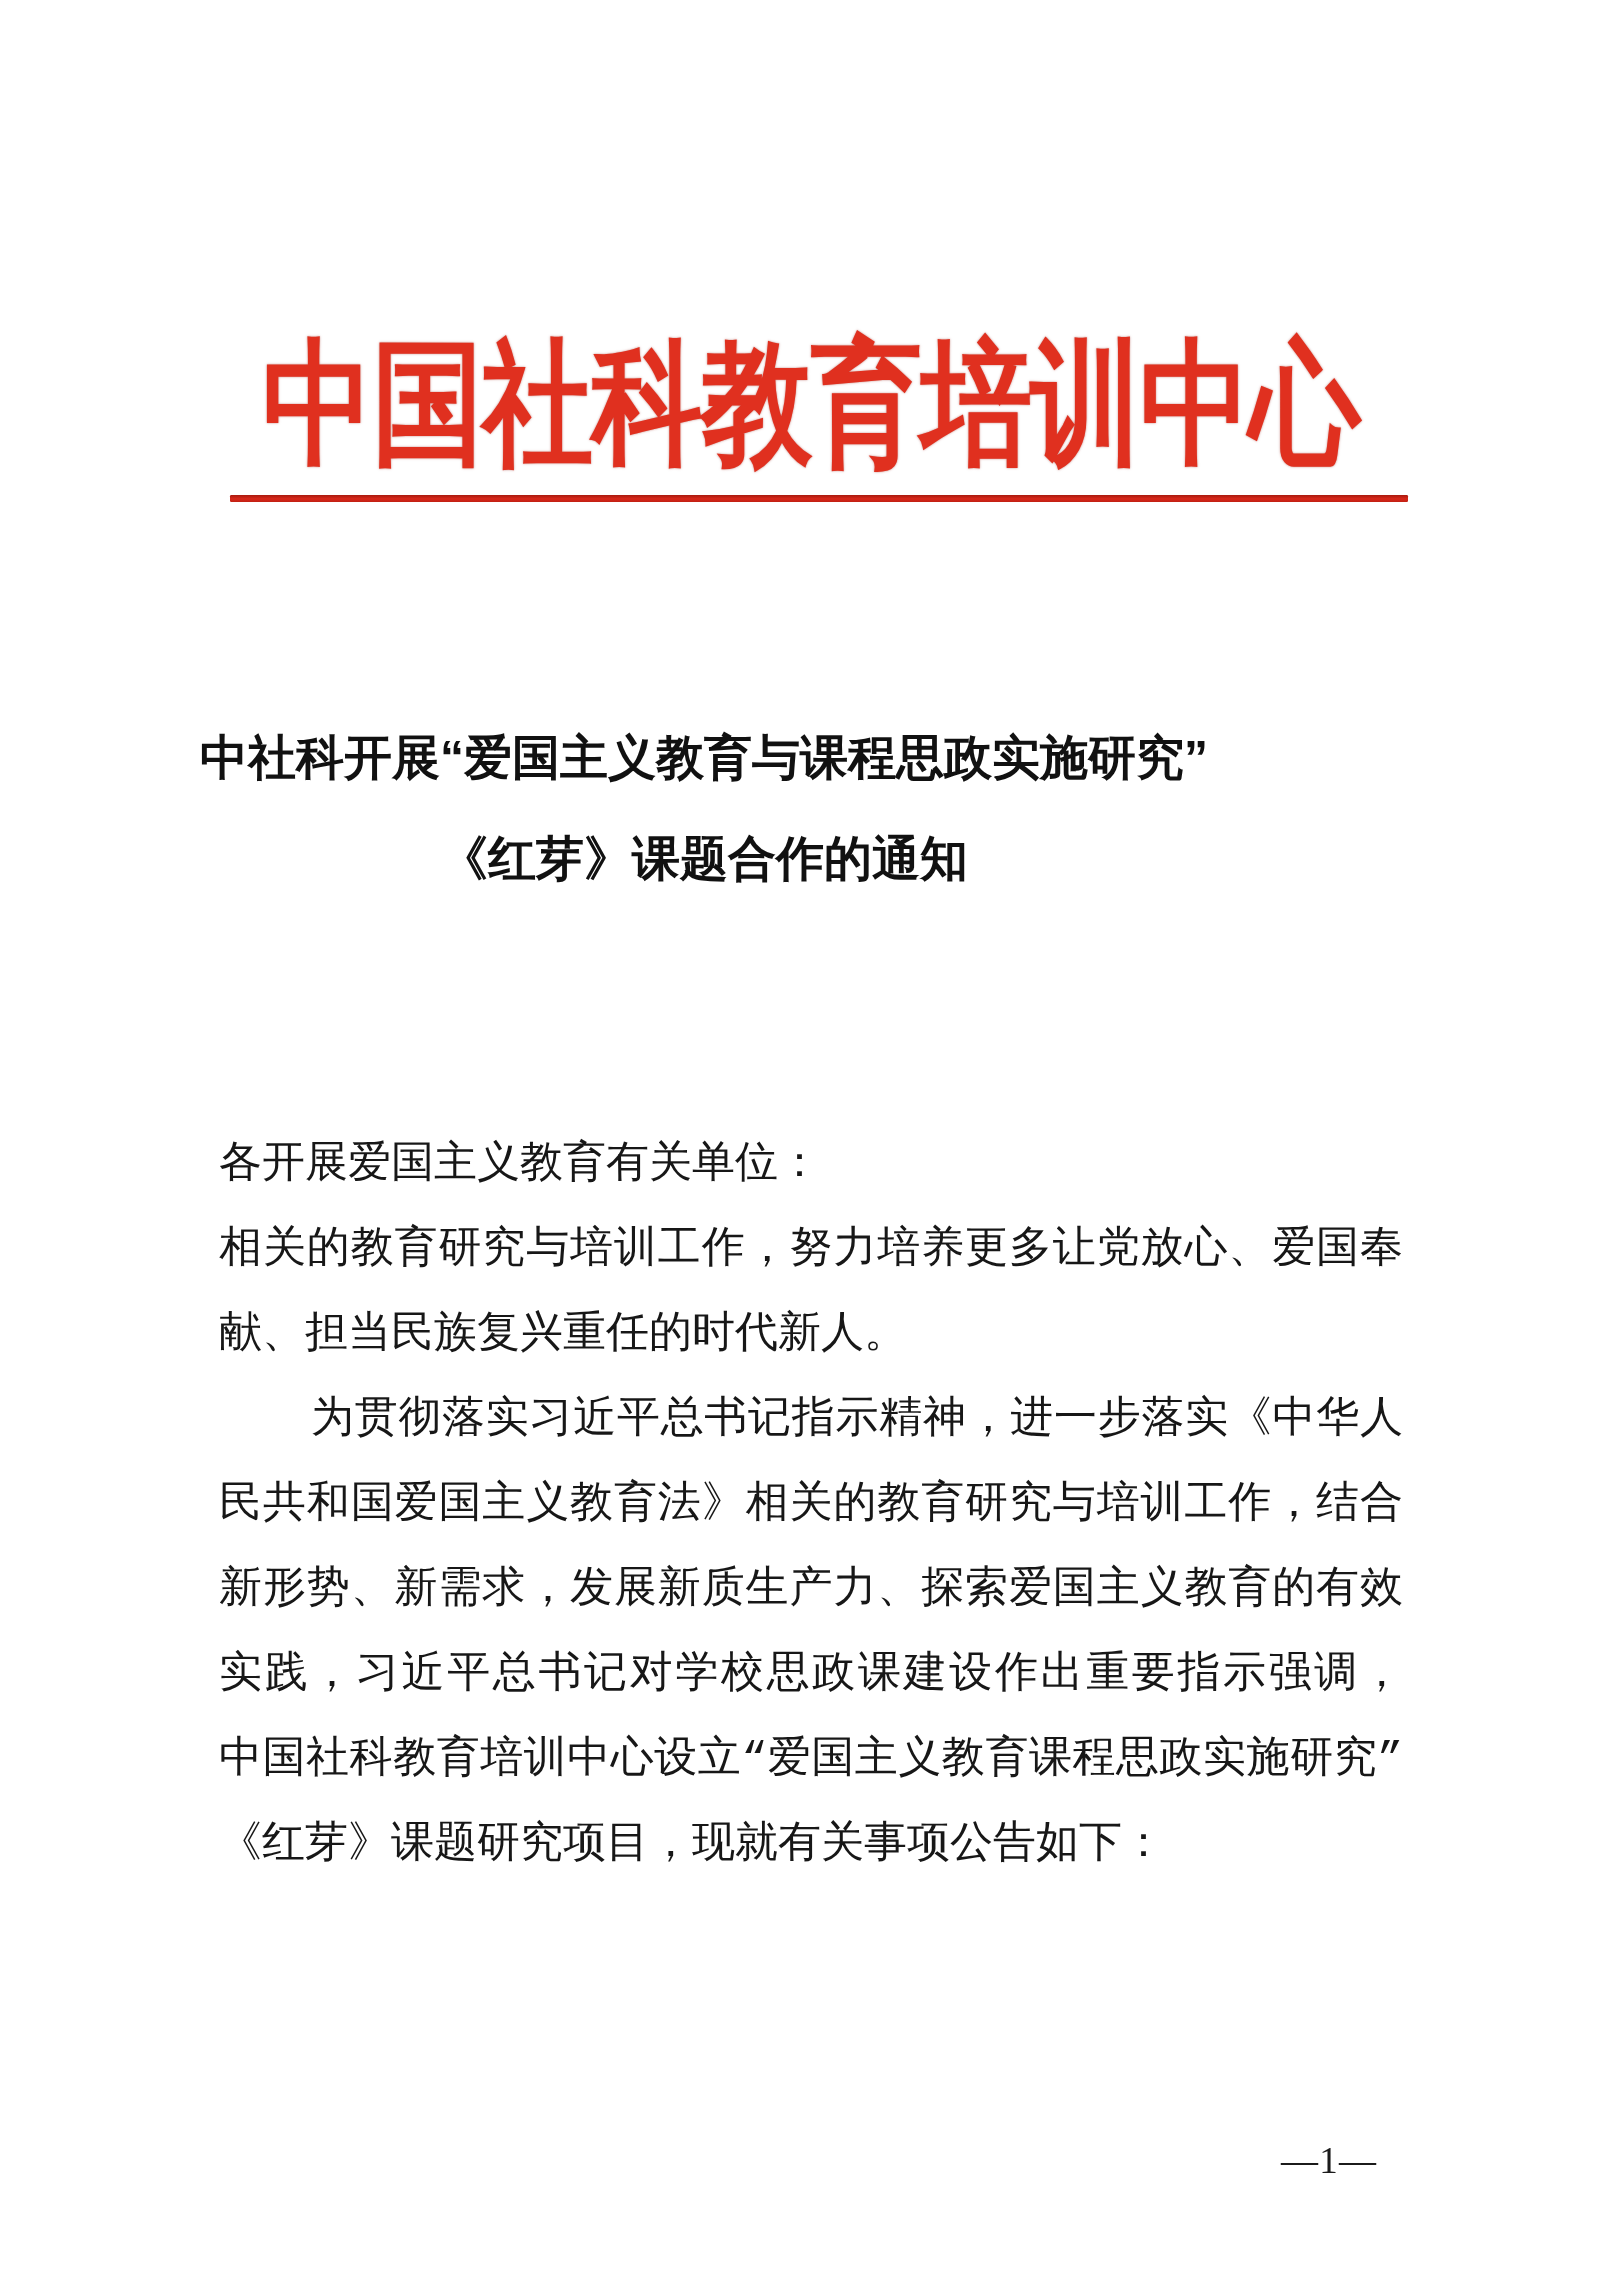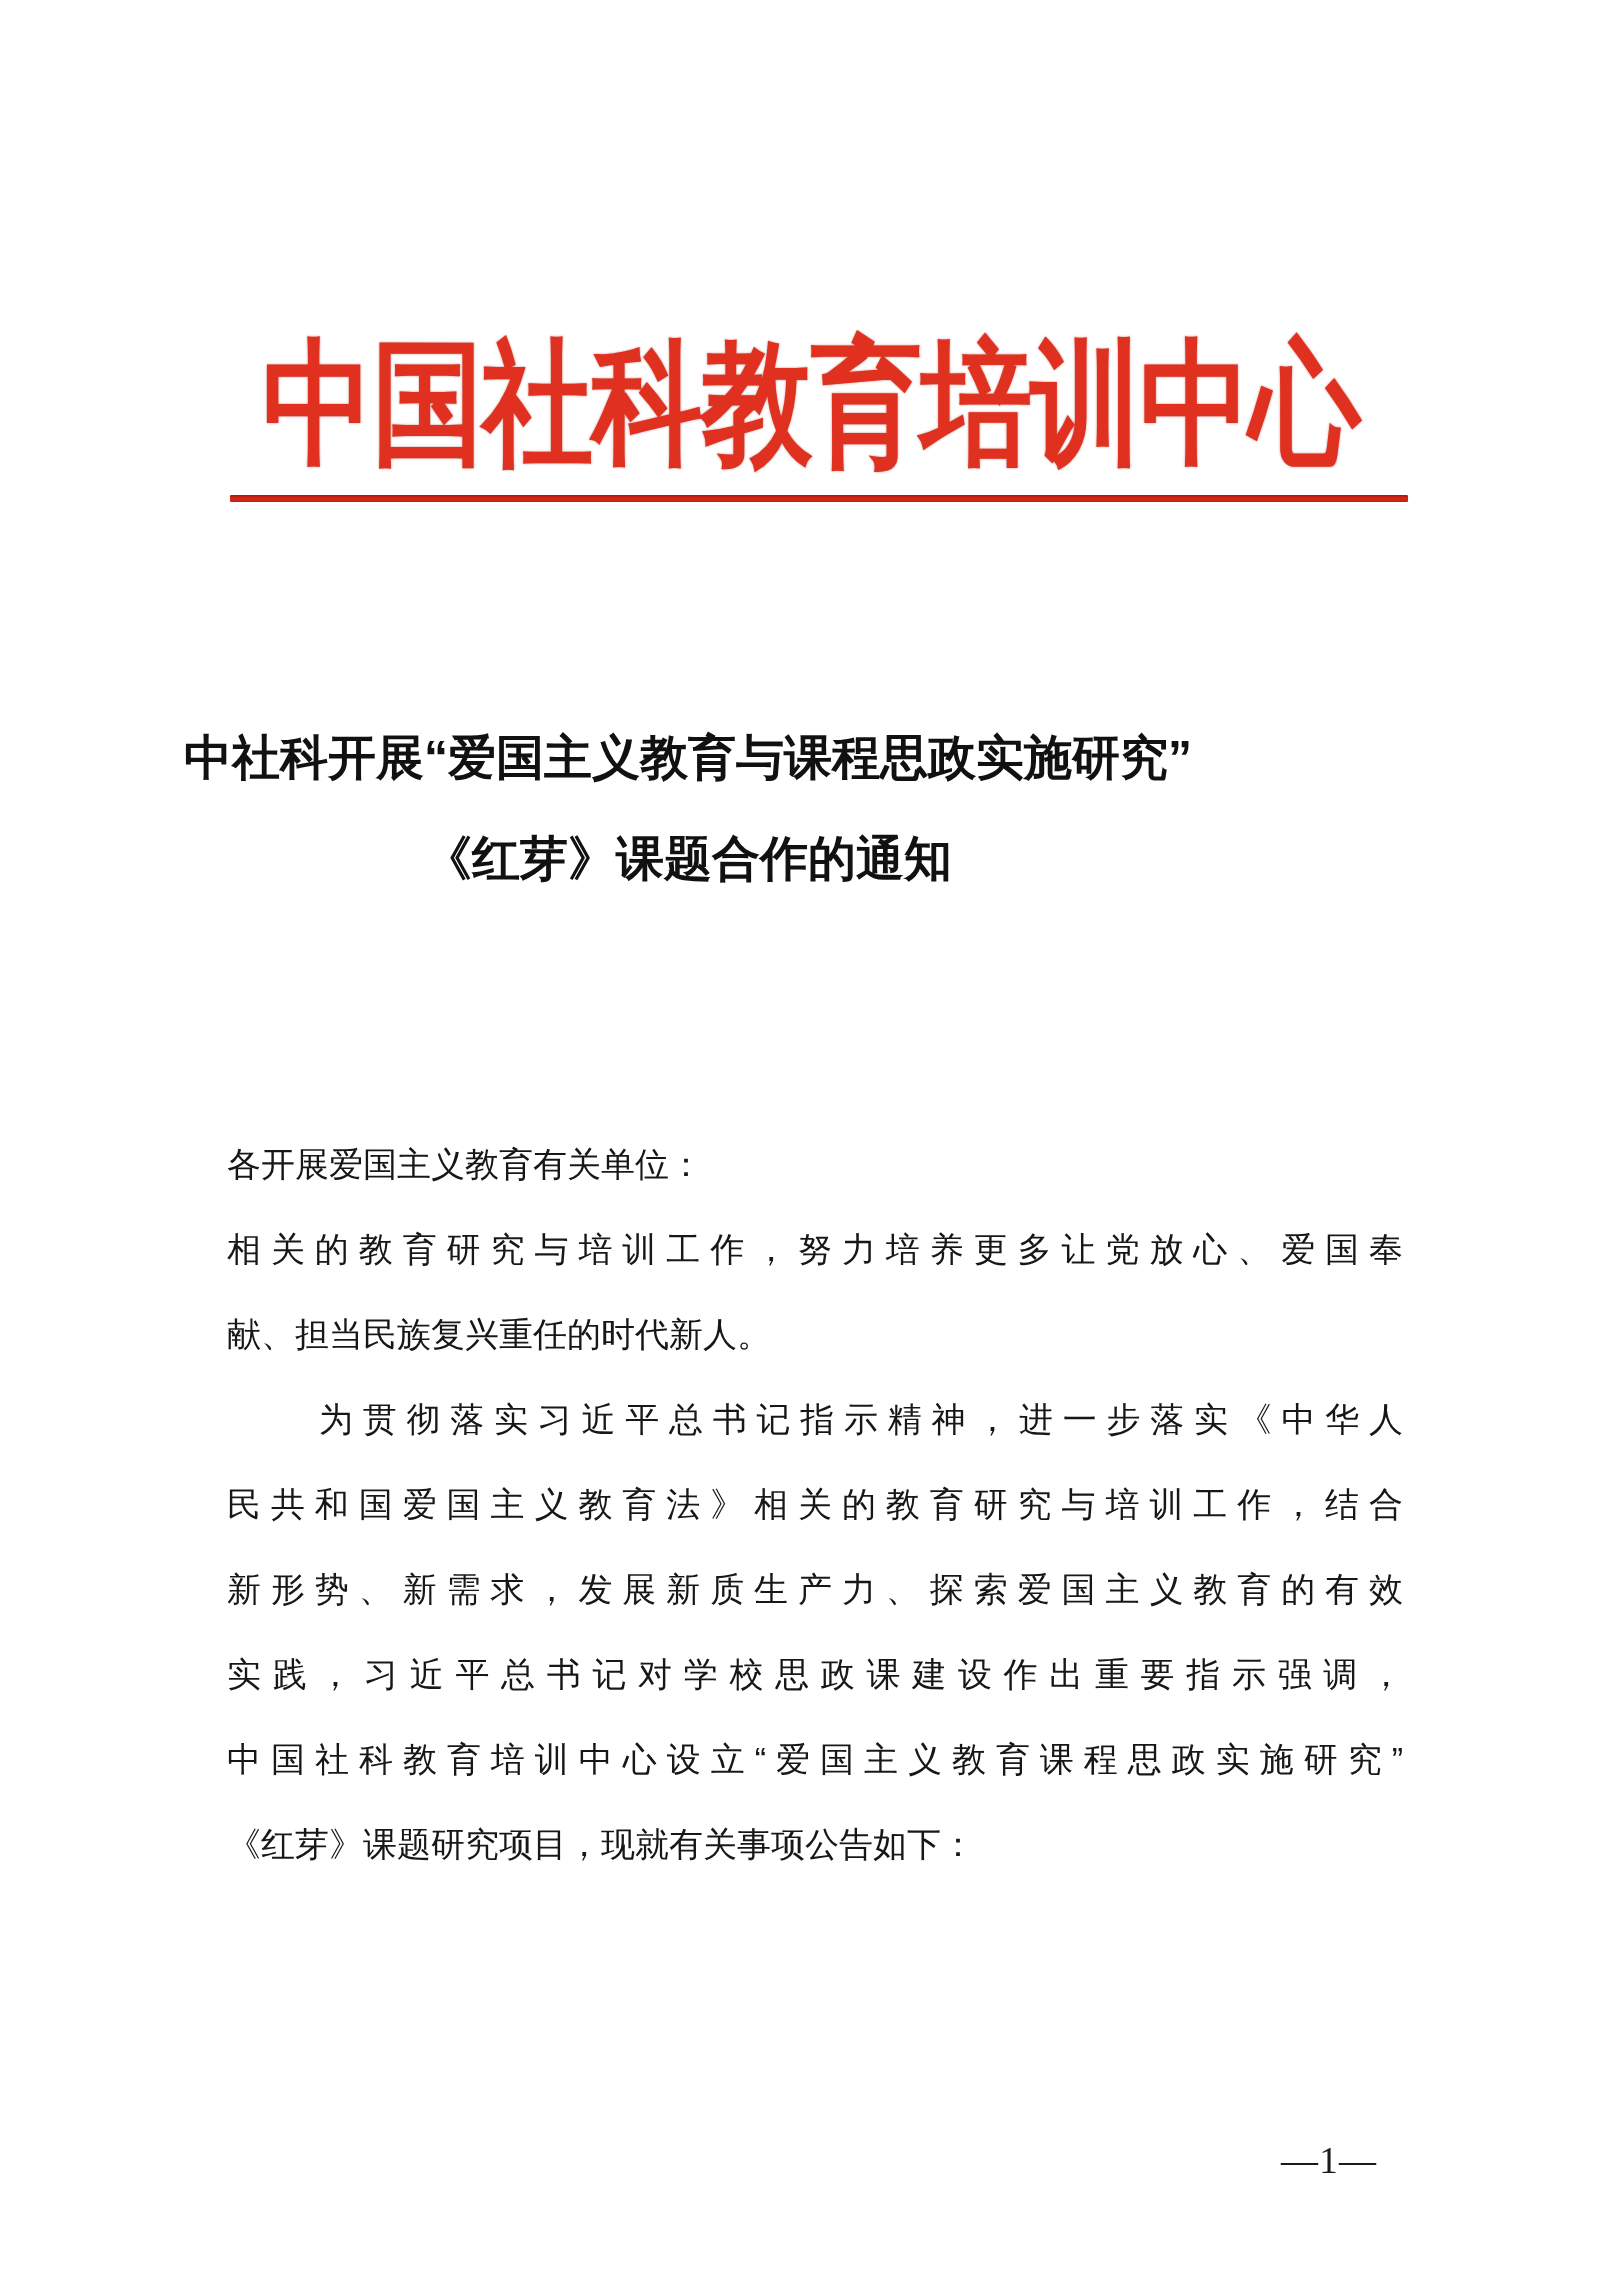--- a/index.html
+++ b/index.html
@@ -42,21 +42,21 @@
     top: 495px;
     left: 230px;
     width: 1178px;
     height: 6.5px;
     background: linear-gradient(to bottom, #a81a0e, #d8281a 55%, #c02013);
     border-radius: 1.3px;
   }
   
   .title-line {
     position: absolute;
-    left: 0;
+    left: 16px;
     width: 1376px;
     text-align: center;
     font-family: "Liberation Sans", sans-serif;
     font-weight: bold;
     font-size: 48px;
     line-height: 51px;
     color: #111111;
     white-space: nowrap;
   }
   .title-line.l1 { top: 732px; }
@@ -65,24 +65,23 @@
   .body-text {
     position: absolute;
     top: 1122px;
     left: 219px;
     width: 1184px;
     color: #171717;
   }
   .line {
     height: 85px;
     line-height: 85px;
-    font-size: 34px;
-    font-family: Liberation Sans, sans-serif;
+    font-size: 43px;
+    font-family: Liberation Mono, monospace;
     white-space: nowrap;
-    margin-left: 8px;
   }
   .line.full {
     white-space: normal;
     text-align: justify;
     text-align-last: justify;
   }
   .line.indent { padding-left: 92px; }
   .line.short { text-align: left; }
   
   .page-number {

